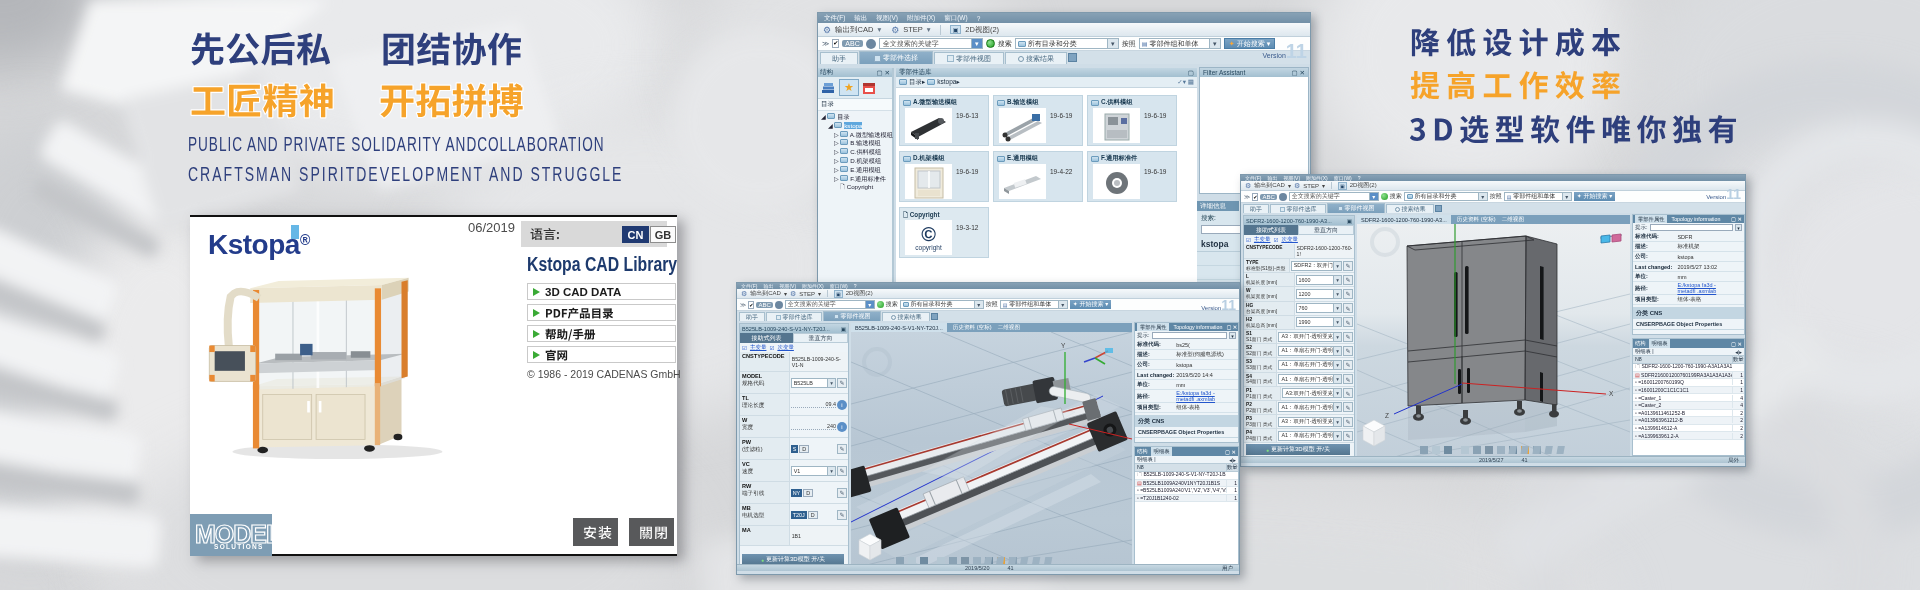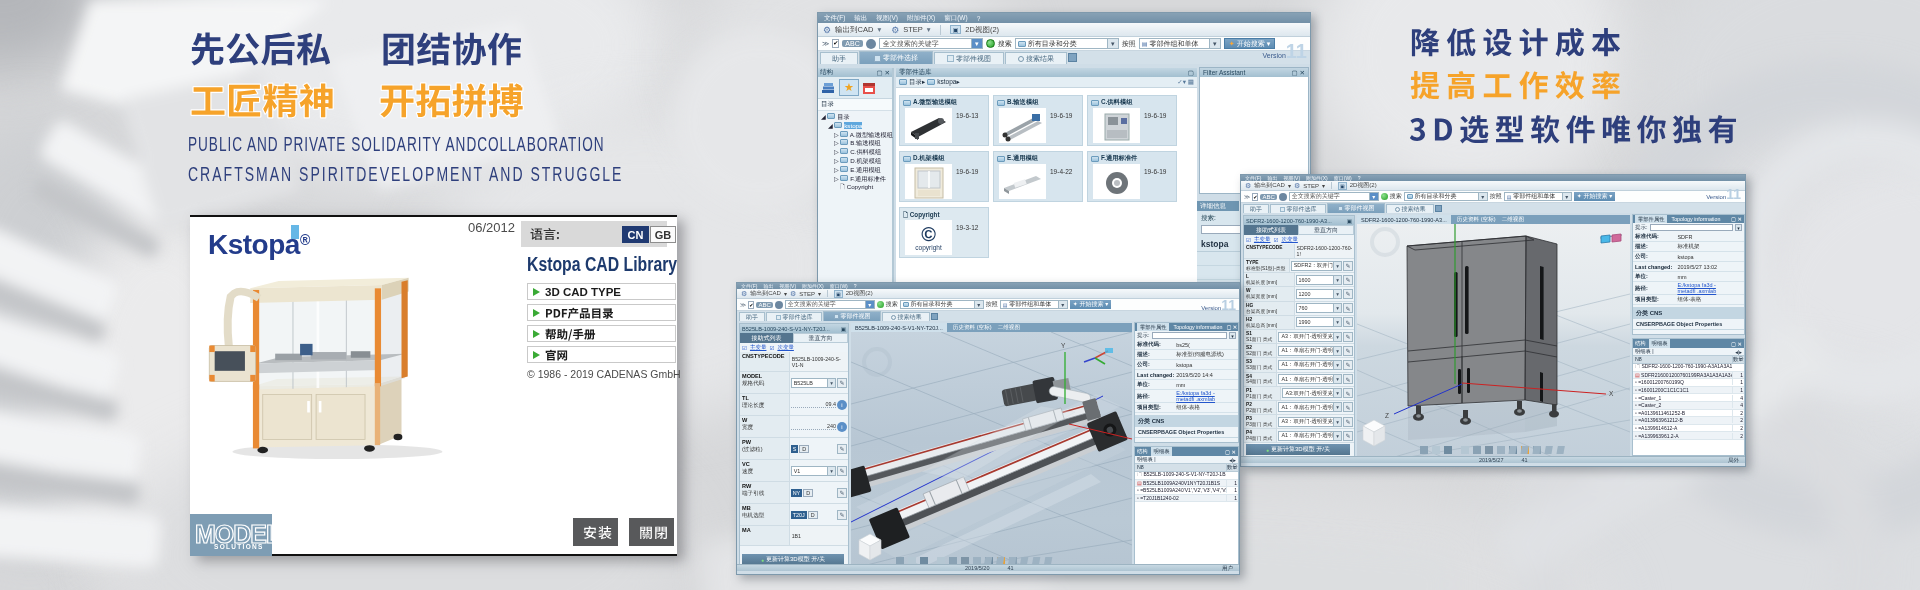--- a/index.html
+++ b/index.html
@@ -146,31 +146,31 @@
     <rect x="55" y="138" width="7" height="78" fill="#e98a33"></rect>
     <rect x="192" y="136" width="6" height="76" fill="#e9b277"></rect>
     <path d="M62,32 C50,24 40,22 34,26 L30,30 C26,48 26,72 28,92" stroke="#e3dcc8" stroke-width="9" fill="none"></path>
     <rect x="6" y="90" width="52" height="44" rx="3" fill="#eae3d0" stroke="#c9bfa6" stroke-width="1"></rect>
     <rect x="12" y="97" width="34" height="24" fill="#47505a"></rect>
     <rect x="6" y="90" width="6" height="8" fill="#e98a33"></rect>
       <rect x="52" y="90" width="6" height="8" fill="#e98a33"></rect>
     <rect x="6" y="126" width="6" height="8" fill="#e98a33"></rect>
       <rect x="52" y="126" width="6" height="8" fill="#e98a33"></rect>
   </svg>
-  <div class="abs" style="right:162px;top:3px;font-size:13px;color:#4b4b4b;">06/2012</div>
+  <div class="abs" style="right:162px;top:3px;font-size:13px;color:#4b4b4b;">06/2019</div>
   <div class="abs" style="left:331px;top:4px;width:146px;height:26px;background:#d9d9d9;"></div>
   <svg class="abs" style="left:337px;top:9.9px;" width="36" height="15" viewBox="0 0 36 15">
       <path transform="translate(3,12.0)" d="M1.2 -9.9C1.9 -9.3 2.7 -8.4 3.2 -7.9L4.0 -8.7C3.6 -9.3 2.6 -10.1 1.9 -10.7ZM5.0 -8.2V-7.1H6.6L6.3 -5.6H4.1V-4.5H12.5V-5.6H11.0C11.1 -6.4 11.2 -7.3 11.3 -8.2L10.4 -8.2L10.2 -8.2H8.1L8.4 -9.4H12.1V-10.5H4.6V-9.4H7.1L6.9 -8.2ZM7.5 -5.6 7.9 -7.1H10.0L9.9 -5.6ZM5.2 -3.6V1.1H6.3V0.6H10.4V1.1H11.7V-3.6ZM6.3 -0.5V-2.5H10.4V-0.5ZM2.3 0.8C2.5 0.5 2.9 0.2 5.1 -1.3C5.0 -1.5 4.9 -2.0 4.8 -2.3L3.4 -1.4V-6.9H0.5V-5.8H2.2V-1.4C2.2 -0.8 1.9 -0.4 1.7 -0.3C1.9 -0.0 2.2 0.5 2.3 0.8Z M15.5 -5.1V-4.1H23.6V-5.1ZM15.5 -7.1V-6.1H23.6V-7.1ZM15.4 -3.1V1.1H16.6V0.6H22.4V1.0H23.7V-3.1ZM16.6 -0.5V-2.0H22.4V-0.5ZM18.3 -10.7C18.6 -10.2 19.0 -9.6 19.3 -9.1H13.7V-8.0H25.4V-9.1H20.5L20.7 -9.2C20.5 -9.7 20.0 -10.5 19.5 -11.0Z M27.9 -4.9C28.5 -4.9 29.0 -5.4 29.0 -6.0C29.0 -6.6 28.5 -7.0 27.9 -7.0C27.4 -7.0 26.9 -6.6 26.9 -6.0C26.9 -5.4 27.4 -4.9 27.9 -4.9ZM27.9 0.2C28.5 0.2 29.0 -0.3 29.0 -0.9C29.0 -1.5 28.5 -1.9 27.9 -1.9C27.4 -1.9 26.9 -1.5 26.9 -0.9C26.9 -0.3 27.4 0.2 27.9 0.2Z" fill="#333"></path>
     </svg>
   <div class="abs" style="left:432px;top:9px;width:27px;height:17px;background:#203a72;color:#fff;font-size:11px;font-weight:bold;display:flex;align-items:center;justify-content:center;">CN</div>
   <div class="abs" style="left:460px;top:9px;width:26px;height:17px;background:#fbfbfb;border:1px solid #8e8e8e;color:#333;font-size:11px;font-weight:bold;display:flex;align-items:center;justify-content:center;">GB</div>
   <div class="abs" style="left:337px;top:36px;font-size:20px;font-weight:bold;color:#1d3a6d;white-space:nowrap;transform:scaleX(0.79);transform-origin:left top;">Kstopa CAD Library</div>
   <div class="mrow" style="top:66px;">
       <span class="tri"></span>
-      <span class="mtxt">3D CAD TYPE</span>
+      <span class="mtxt">3D CAD DATA</span>
     </div>
   <div class="mrow" style="top:87px;">
       <span class="tri"></span>
     </div>
     <svg class="abs" style="left:352px;top:90.0px;" width="75" height="14" viewBox="0 0 75 14">
       <path transform="translate(3,10.6)" d="M1.0 0.0H2.7V-3.0H3.9C5.7 -3.0 7.2 -3.9 7.2 -5.8C7.2 -7.9 5.7 -8.5 3.8 -8.5H1.0ZM2.7 -4.4V-7.2H3.7C4.9 -7.2 5.5 -6.8 5.5 -5.8C5.5 -4.9 4.9 -4.4 3.8 -4.4Z M8.7 0.0H11.1C13.7 0.0 15.3 -1.4 15.3 -4.3C15.3 -7.2 13.7 -8.5 11.1 -8.5H8.7ZM10.4 -1.4V-7.2H10.9C12.5 -7.2 13.5 -6.4 13.5 -4.3C13.5 -2.2 12.5 -1.4 10.9 -1.4Z M16.9 0.0H18.6V-3.4H21.7V-4.9H18.6V-7.1H22.2V-8.5H16.9Z M27.2 -9.5C27.4 -9.2 27.6 -8.9 27.8 -8.6H23.8V-7.3H26.4L25.4 -6.8C25.7 -6.4 26.1 -5.9 26.3 -5.4H23.9V-3.8C23.9 -2.7 23.8 -1.0 22.9 0.2C23.2 0.4 23.8 0.9 24.0 1.2C25.1 -0.2 25.3 -2.4 25.3 -3.8V-4.1H33.4V-5.4H30.9L31.9 -6.8L30.3 -7.3C30.2 -6.7 29.8 -6.0 29.5 -5.4H26.8L27.6 -5.8C27.5 -6.2 27.1 -6.8 26.7 -7.3H33.1V-8.6H29.4C29.2 -8.9 29.0 -9.5 28.7 -9.8Z M37.8 -8.0H41.9V-6.5H37.8ZM36.5 -9.3V-5.1H43.3V-9.3ZM34.9 -4.2V1.0H36.2V0.4H37.9V1.0H39.3V-4.2ZM36.2 -0.9V-2.9H37.9V-0.9ZM40.3 -4.2V1.0H41.6V0.4H43.5V1.0H44.8V-4.2ZM41.6 -0.9V-2.9H43.5V-0.9Z M48.6 -5.2H54.0V-3.8H48.6ZM48.6 -6.5V-7.8H54.0V-6.5ZM48.6 -2.5H54.0V-1.2H48.6ZM47.2 -9.1V0.9H48.6V0.2H54.0V0.9H55.4V-9.1Z M58.4 -3.4C59.2 -3.0 60.1 -2.3 60.5 -1.9L61.5 -2.9C61.0 -3.3 60.1 -3.9 59.4 -4.2ZM58.5 -9.2V-7.9H65.2L65.2 -7.3H58.9V-6.1H65.1L65.1 -5.5H57.8V-4.3H62.1V-2.5C60.5 -1.8 58.8 -1.2 57.7 -0.8L58.5 0.4C59.5 -0.0 60.8 -0.6 62.1 -1.1V-0.3C62.1 -0.1 62.0 -0.1 61.9 -0.1C61.7 -0.1 61.0 -0.1 60.5 -0.1C60.7 0.2 60.9 0.7 60.9 1.1C61.8 1.1 62.4 1.1 62.9 0.9C63.4 0.7 63.5 0.4 63.5 -0.3V-1.9C64.5 -0.8 65.7 0.1 67.2 0.6C67.4 0.2 67.8 -0.3 68.1 -0.6C67.0 -0.9 66.1 -1.3 65.3 -2.0C66.0 -2.4 66.7 -2.9 67.4 -3.5L66.3 -4.3H68.0V-5.5H66.6C66.7 -6.7 66.7 -8.0 66.8 -9.2L65.7 -9.3L65.4 -9.2ZM63.5 -4.3H66.2C65.7 -3.8 65.0 -3.2 64.4 -2.8C64.1 -3.2 63.8 -3.6 63.5 -4.0Z" fill="#1b1b1b"></path>
     </svg>
   <div class="mrow" style="top:108px;">
       <span class="tri"></span>
     </div>

